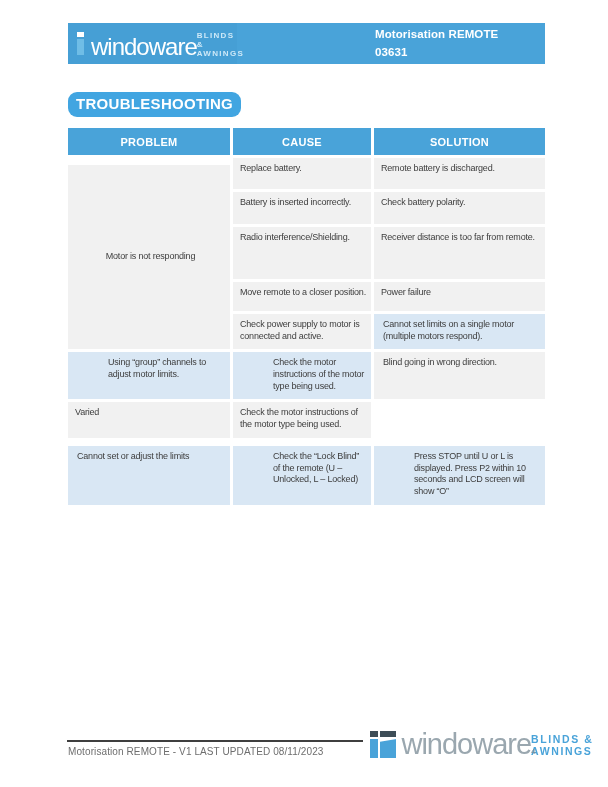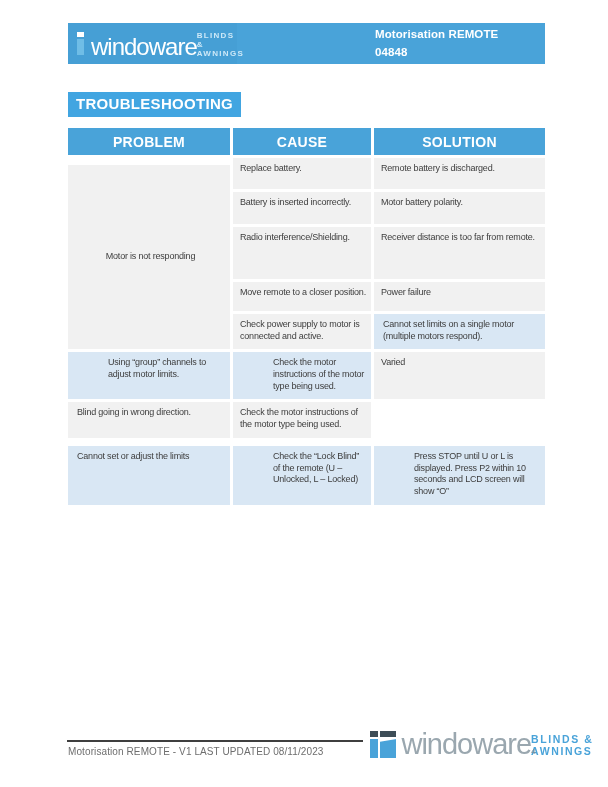--- a/index.html
+++ b/index.html
@@ -23,26 +23,26 @@
   .logo-icon.sz-header{width:30px;height:23px;grid-template-columns:7px 1fr;grid-template-rows:5px 1fr;}
   .logo-icon.sz-footer{width:33px;height:27px;grid-template-columns:8px 1fr;grid-template-rows:6px 1fr;}
   .logo-text{display:flex;flex-direction:row;align-items:flex-end;}
   .logo-name{font-size:24px;line-height:.9;letter-spacing:-1px;color:#fff;font-weight:400;}
   .logo-tag{font-size:8px;letter-spacing:1.3px;color:#cde8f7;font-weight:600;margin-top:1px;}
   .footer-logo .logo-name{font-size:29px;color:var(--logo-gray,#9aa7af);}
   .footer-logo .logo-tag{font-size:10.5px;color:var(--brand-blue,#49a3d9);letter-spacing:1.6px;margin-top:2px;}
 
   
   .section-badge{position:absolute;left:68px;top:92px;background:var(--badge-blue,#41a5e1);color:#fff;
-    font-size:15px;font-weight:700;letter-spacing:.3px;padding:3px 8px 5px;border-radius:0;}
+    font-size:15px;font-weight:700;letter-spacing:.3px;padding:3px 8px 5px;border-radius:9px;}
 
   
   .tbl{position:absolute;left:68px;top:128px;width:477px;display:grid;
     grid-template-columns:162px 138px 171px;gap:3px;background:#fff;}
-  .hcell{background:var(--brand-blue,#49a3d9);color:#fff;font-weight:700;font-size:14px;letter-spacing:.3px;
+  .hcell{background:var(--brand-blue,#49a3d9);color:#fff;font-weight:700;font-size:11px;letter-spacing:.3px;
     display:flex;align-items:center;justify-content:center;min-height:27px;}
   .cell{font-size:9px;line-height:1.3;letter-spacing:-0.2px;padding:5px 4px 7px 7px;box-sizing:border-box;}
   .cell.problem{padding-left:9px;padding-right:6px;}
   .bg-gray{background:var(--row-gray,#f1f1f1);}
   .bg-blue{background:var(--row-blue,#d9e7f4);padding-left:40px;}
   .merged{grid-row:2 / span 5;grid-column:1;display:flex;align-items:center;justify-content:center;text-align:center;padding:4px 14px;margin-top:7px;}
   .spacer{grid-column:1/4;height:2px;background:#fff;}
 
   
   .footer-rule{position:absolute;left:67px;top:740px;width:296px;height:1.5px;background:#3f3f3f;}
@@ -63,53 +63,53 @@
         <span class="bl"></span>
         <span class="br"></span>
       </span>
       <span class="logo-text">
         <span class="logo-name">windoware</span>
         <span class="logo-tag">BLINDS &amp; AWNINGS</span>
       </span>
     </div>
     <div class="doc-title">
       <div>Motorisation REMOTE</div>
-      <div>04848</div>
+      <div>03631</div>
     </div>
   </div>
 
   <div class="section-badge">TROUBLESHOOTING</div>
 
   <div class="tbl">
     <div class="hcell">PROBLEM</div>
     <div class="hcell">CAUSE</div>
     <div class="hcell">SOLUTION</div>
 
     <div class="cell problem merged bg-gray">Motor is not responding</div>
 
     <div class="cell bg-gray">Replace battery.</div>
     <div class="cell bg-gray" style="min-height:31px">Remote battery is discharged.</div>
 
     <div class="cell bg-gray" style="min-height:32px">Battery is inserted incorrectly.</div>
-    <div class="cell bg-gray">Motor battery polarity.</div>
+    <div class="cell bg-gray">Check battery polarity.</div>
 
     <div class="cell bg-gray" style="min-height:52px">Radio interference/Shielding.</div>
 
     <div class="cell bg-gray" style="min-height:28px">Receiver distance is too far from remote.</div>
     <div class="cell bg-gray">Move remote to a closer position.</div>
 
     <div class="cell bg-gray" style="min-height:29px">Power failure</div>
     <div class="cell bg-gray">Check power supply to motor is connected and active.</div>
 
     <div class="cell problem bg-blue">Cannot set limits on a single motor (multiple motors respond).</div>
     <div class="cell bg-blue" style="min-height:28px">Using “group” channels to adjust motor limits.</div>
     <div class="cell bg-blue">Check the motor instructions of the motor type being used.</div>
 
+    <div class="cell problem bg-gray">Blind going in wrong direction.</div>
     <div class="cell bg-gray" style="min-height:29px">Varied</div>
-    <div class="cell problem bg-gray">Blind going in wrong direction.</div>
     <div class="cell bg-gray">Check the motor instructions of the motor type being used.</div>
 
     <div class="spacer"></div>
 
     <div class="cell problem bg-blue">Cannot set or adjust the limits</div>
     <div class="cell bg-blue" style="min-height:57px">Check the “Lock Blind” of the remote (U – Unlocked, L – Locked)</div>
     <div class="cell bg-blue">Press STOP until U or L is displayed. Press P2 within 10 seconds and LCD screen will show “O”</div>
   </div>
 
   <div class="footer-rule"></div>

